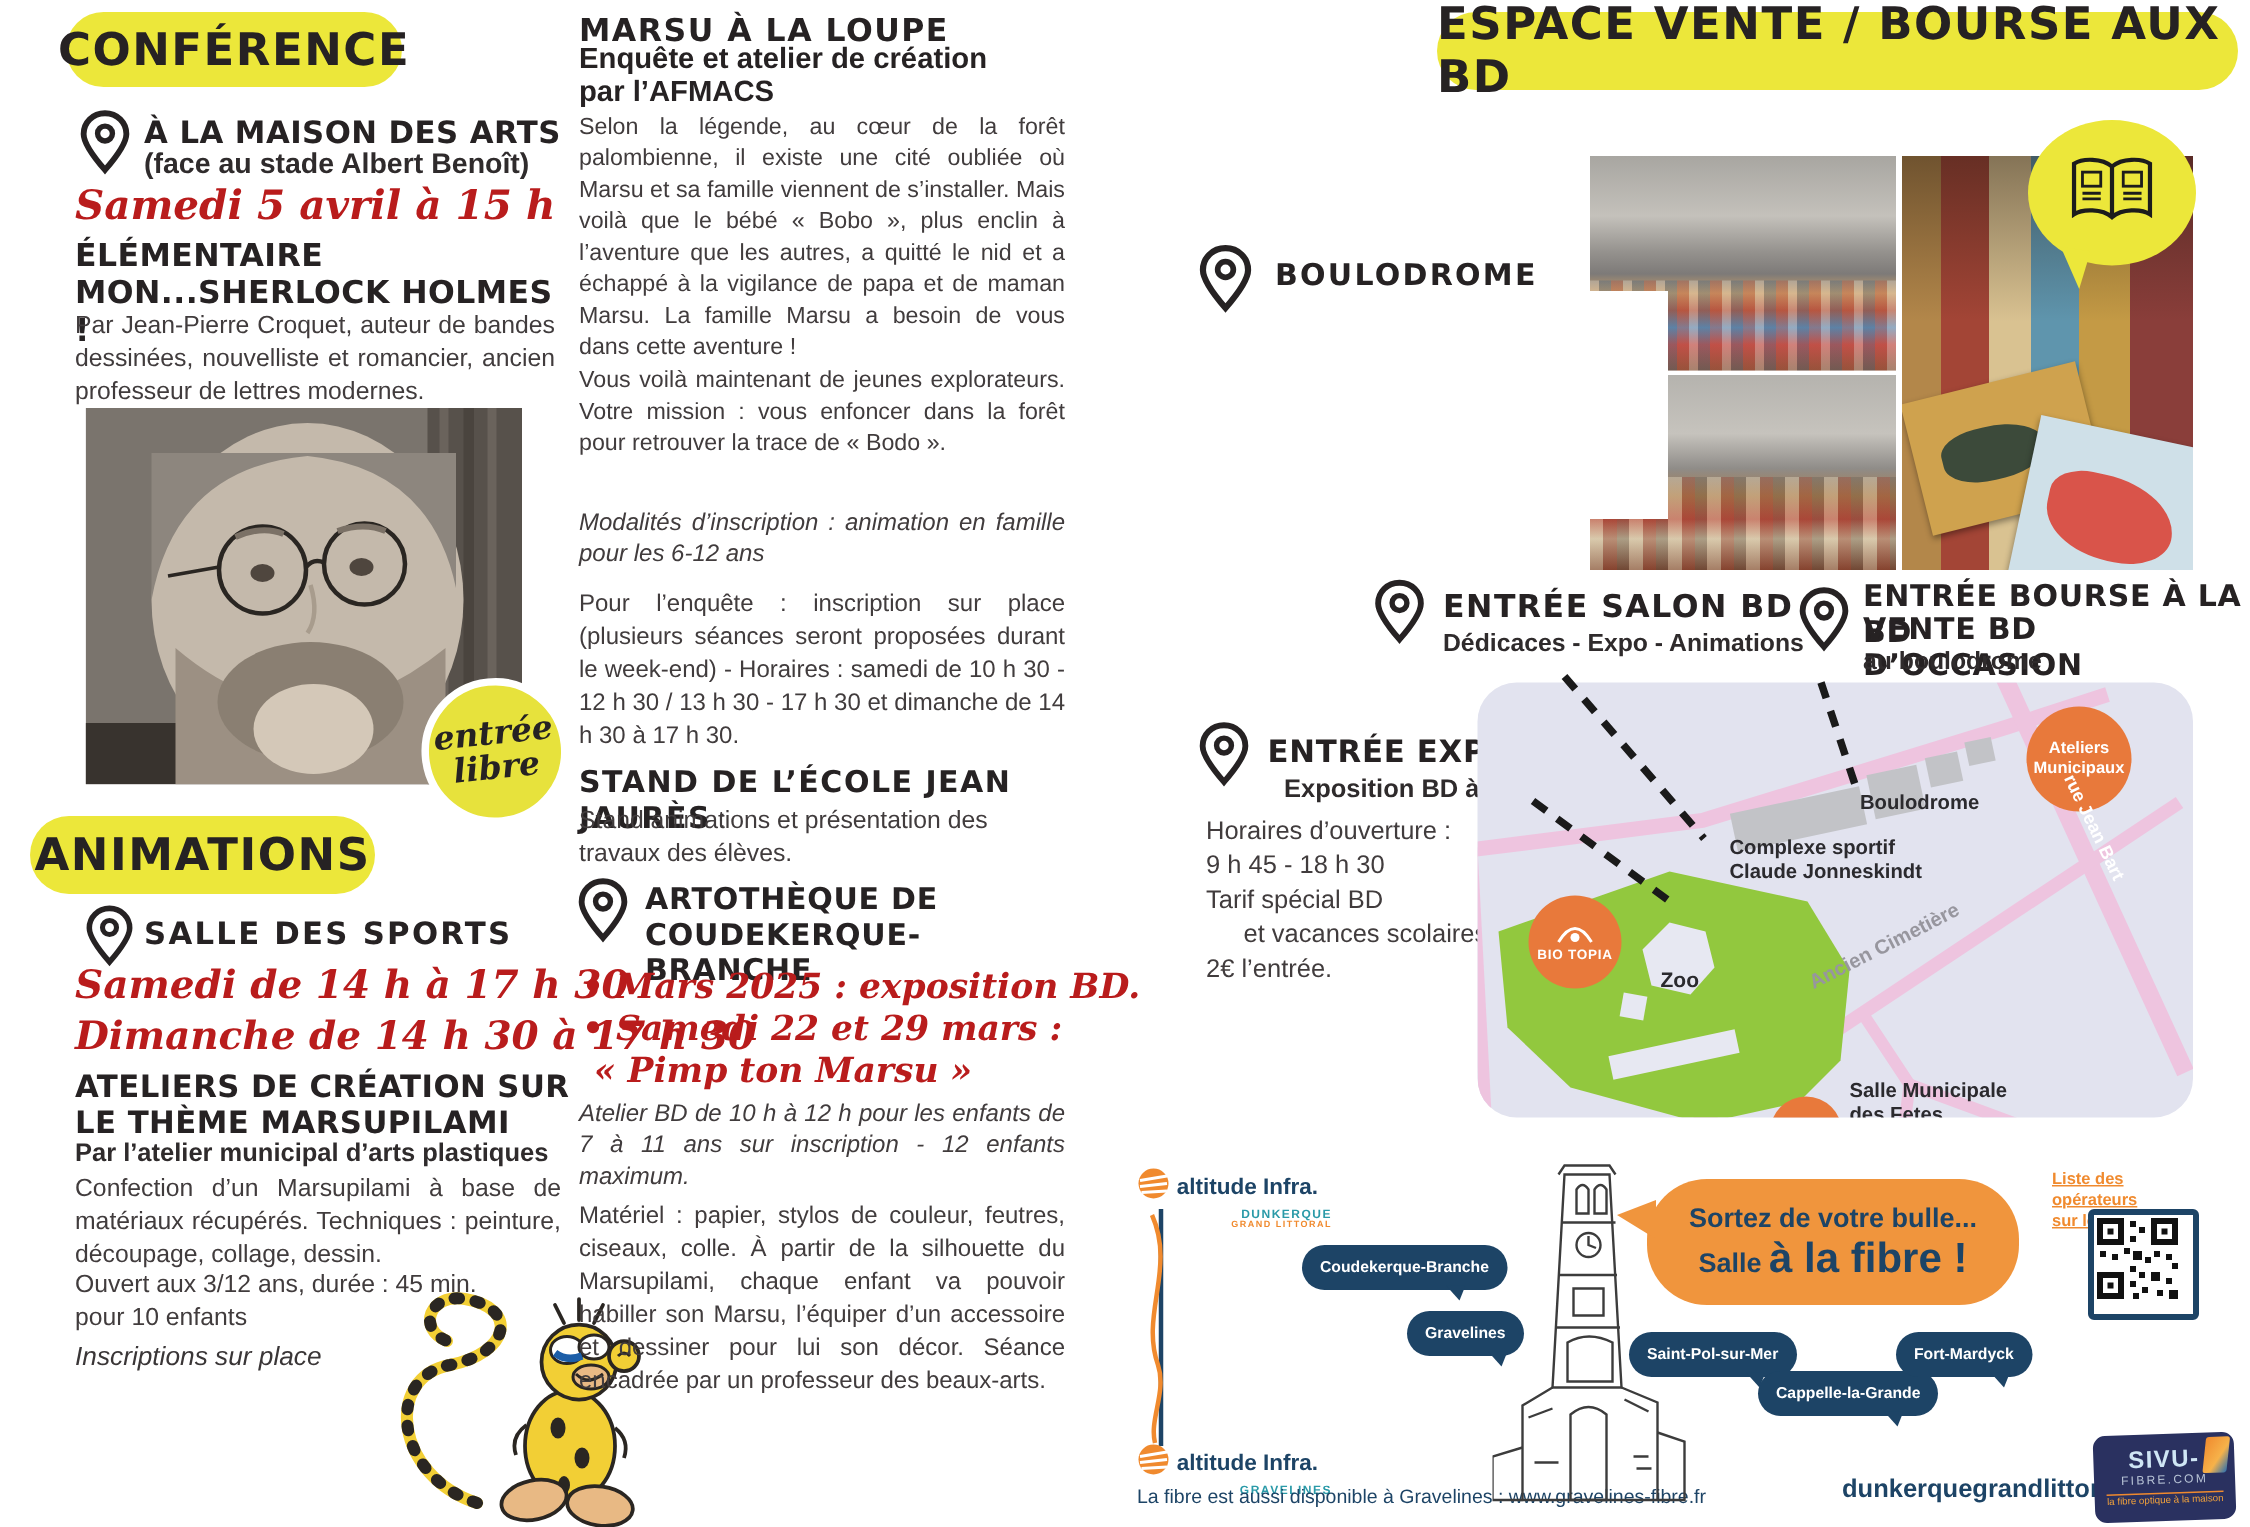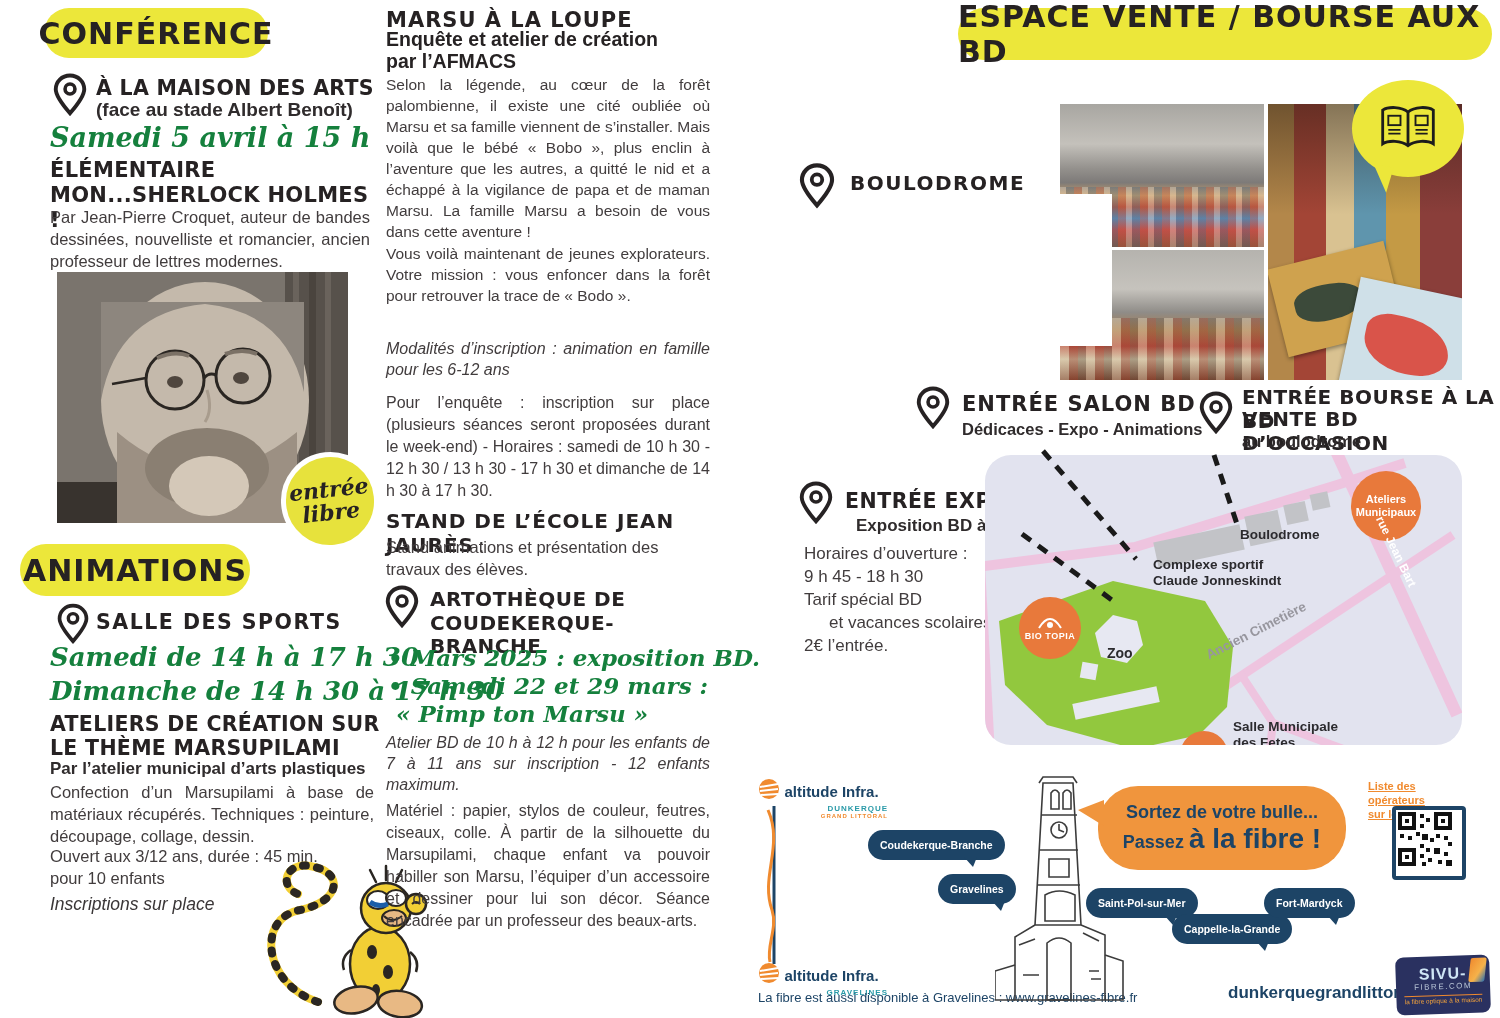--- a/index.html
+++ b/index.html
@@ -3,21 +3,21 @@
 <meta charset="utf-8">
 <style>
   html,body{margin:0;padding:0;background:#ffffff;}
   #page{position:relative;width:1500px;height:1018px;background:#ffffff;overflow:hidden;
         font-family:"Liberation Sans",sans-serif;color:#3a3637;}
   .abs{position:absolute;}
   
   .comic{font-family:"DejaVu Sans",sans-serif;font-weight:800;color:#262223;letter-spacing:.3px;line-height:1.18;}
   .banner{background:#ece73a;border-radius:30px;display:flex;align-items:center;justify-content:center;
           font-family:"DejaVu Sans",sans-serif;font-weight:800;color:#262223;letter-spacing:1px;}
-  .script{font-family:"DejaVu Serif",serif;font-style:italic;font-weight:700;color:#15803d;}
+  .script{font-family:"DejaVu Serif",serif;font-style:italic;font-weight:700;color:#b91c1c;}
   .body-text{font-size:15.5px;line-height:21px;color:#413c3d;text-align:justify;}
   .body-text-lg{font-size:17px;line-height:25px;color:#413c3d;}
   .it{font-style:italic;}
   .bold{font-weight:bold;color:#2f2b2c;}
   .pin{display:block;}
   
   #map{left:985px;top:455px;width:477px;height:290px;border-radius:26px;overflow:hidden;background:#e2e3ef;}
   .map-label{position:absolute;font-weight:bold;color:#2b2a2e;font-size:13.5px;line-height:1.15;}
   .map-circle{position:absolute;border-radius:50%;background:#e8793b;display:flex;align-items:center;justify-content:center;
               text-align:center;color:#ffffff;font-weight:bold;}
@@ -322,21 +322,21 @@
         <path d="M28,200 L44,200 M94,196 L104,196 M96,204 L106,204"></path>
         <path d="M24,170 L40,164 M88,158 L104,166"></path>
       </g>
     </svg>
   </div>
 
   <div class="abs" style="left:1098px;top:786px;width:248px;height:84px;background:#f0953d;border-radius:40px;
               display:flex;flex-direction:column;align-items:center;justify-content:center;z-index:5;">
     <span style="color:#1d4466;font-weight:bold;font-size:18px;">Sortez de votre bulle...</span>
     <span style="color:#1d4466;font-weight:bold;">
-      <span style="font-size:18px;">Passez </span><span style="font-size:28px;">à la fibre !</span>
+      <span style="font-size:18px;">Salle </span><span style="font-size:28px;">à la fibre !</span>
     </span>
   </div>
   <div class="abs" style="left:1078px;top:800px;width:0;height:0;border-top:10px solid transparent;border-bottom:16px solid transparent;border-right:26px solid #f0953d;z-index:5;"></div>
 
   <div class="city-bubble" style="left:868px;top:830px;">
     <span>Coudekerque-Branche</span></div>
   <div class="city-bubble" style="left:938px;top:874px;">
     <span>Gravelines</span></div>
   <div class="city-bubble" style="left:1086px;top:888px;">
     <span>Saint-Pol-sur-Mer</span></div>

